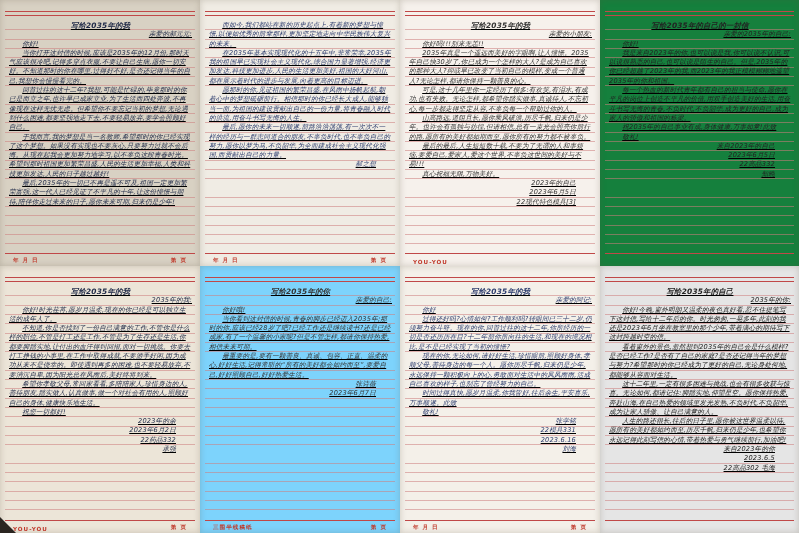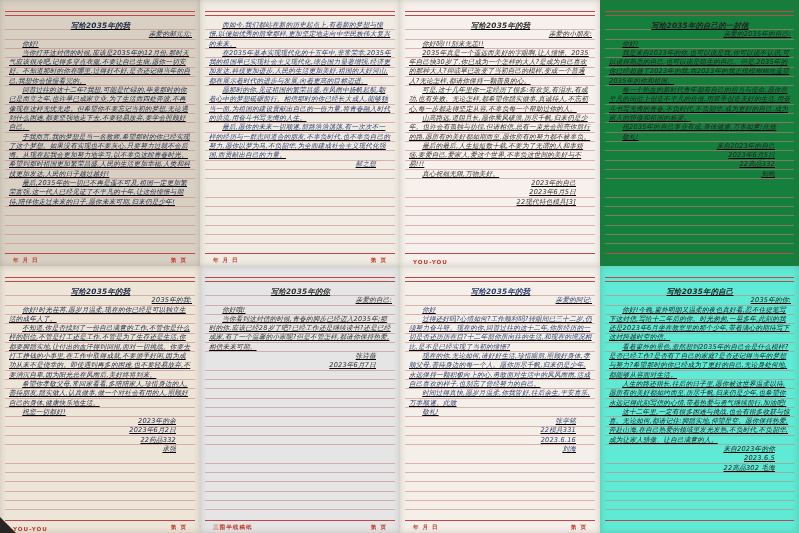--- a/index.html
+++ b/index.html
@@ -138,28 +138,29 @@
         <div>22药品332</div>
         <div>承强</div>
       </div>
     </div>
     <div class="footer">
       <span>YOU-YOU</span>
       <span>第    页</span>
     </div>
   </section>
 
-  <section class="sheet" style="background: #e5e5e5; --ink: #333333;">
+  <section class="sheet" style="background: #7dd3fc; --ink: #333333;">
     <div class="rule"></div>
     <div class="lines"></div>
     <div class="content">
       <div class="title">写给2035年的你</div>
       <p class="salutation">亲爱的自己:</p>
       <p>你好哦!</p>
       <p>当你看到这封信的时候,青春的脚步已经迈入2035年;那时的你,应该已经28岁了吧?已经工作还是继续读书?还是已经成家,有了一个温馨的小家呢?但是不管怎样,都请你保持热爱,相信未来可期。</p>
+      <p>最重要的是,要有一颗善良、真诚、包容、正直、温柔的心,好好生活,记得常听的“所有的美好都会如约而至”,要爱自己,好好照顾自己,好好热爱生活。</p>
 
       <div class="sig">
         <div>张诗薇</div>
         <div>2023年6月7日</div>
 
       </div>
     </div>
     <div class="footer">
       <span>三围半线稿纸</span>
       <span>第    页</span>
@@ -183,31 +184,31 @@
         <div>2023.6.16</div>
         <div>刘海</div>
       </div>
     </div>
     <div class="footer">
       <span>年  月  日</span>
       <span>第    页</span>
     </div>
   </section>
 
-  <section class="sheet" style="background: #5eead4; --ink: #222222;">
+  <section class="sheet" style="background: #e5e5e5; --ink: #222222;">
     <div class="rule"></div>
     <div class="lines"></div>
     <div class="content">
       <div class="title">写给2035年的自己</div>
       <p class="salutation">2035年的你:</p>
 
       <p>你好!今晚,窗外明朗又温柔的夜色真好看,忍不住提笔写下这封信,写给十二年后的你。时光匆匆,一晃多年,此刻的我还是2023年6月坐在教室里的那个少年,带着满心的期待写下这封跨越时空的信。</p>
       <p>看着窗外的景色,忽然想到2035年的自己会是什么模样?是否已经工作?是否有了自己的家庭?是否还记得当年的梦想与努力?希望那时的你已经成为了更好的自己,无论身处何地,都能够从容面对生活。</p>
+      <p>这十二年里,一定有很多困难与挑战,也会有很多收获与惊喜。无论如何,都请记住:脚踏实地,仰望星空。愿你保持热爱,奔赴山海,在自己热爱的领域里发光发热,不负时代,不负韶华,成为让家人骄傲、让自己满意的人。</p>
       <p>人生的路还很长,往后的日子里,愿你被这世界温柔以待,愿所有的美好都如约而至,历尽千帆,归来仍是少年,也希望你永远记得此刻写信的心情,带着热爱与勇气继续前行,加油吧!</p>
-      <p>这十二年里,一定有很多困难与挑战,也会有很多收获与惊喜。无论如何,都请记住:脚踏实地,仰望星空。愿你保持热爱,奔赴山海,在自己热爱的领域里发光发热,不负时代,不负韶华,成为让家人骄傲、让自己满意的人。</p>
 
       <div class="sig">
         <div>来自2023年的你</div>
         <div>2023.6.5</div>
         <div>22高品302 毛海</div>
 
       </div>
     </div>
     <div class="footer">
       <span></span>

